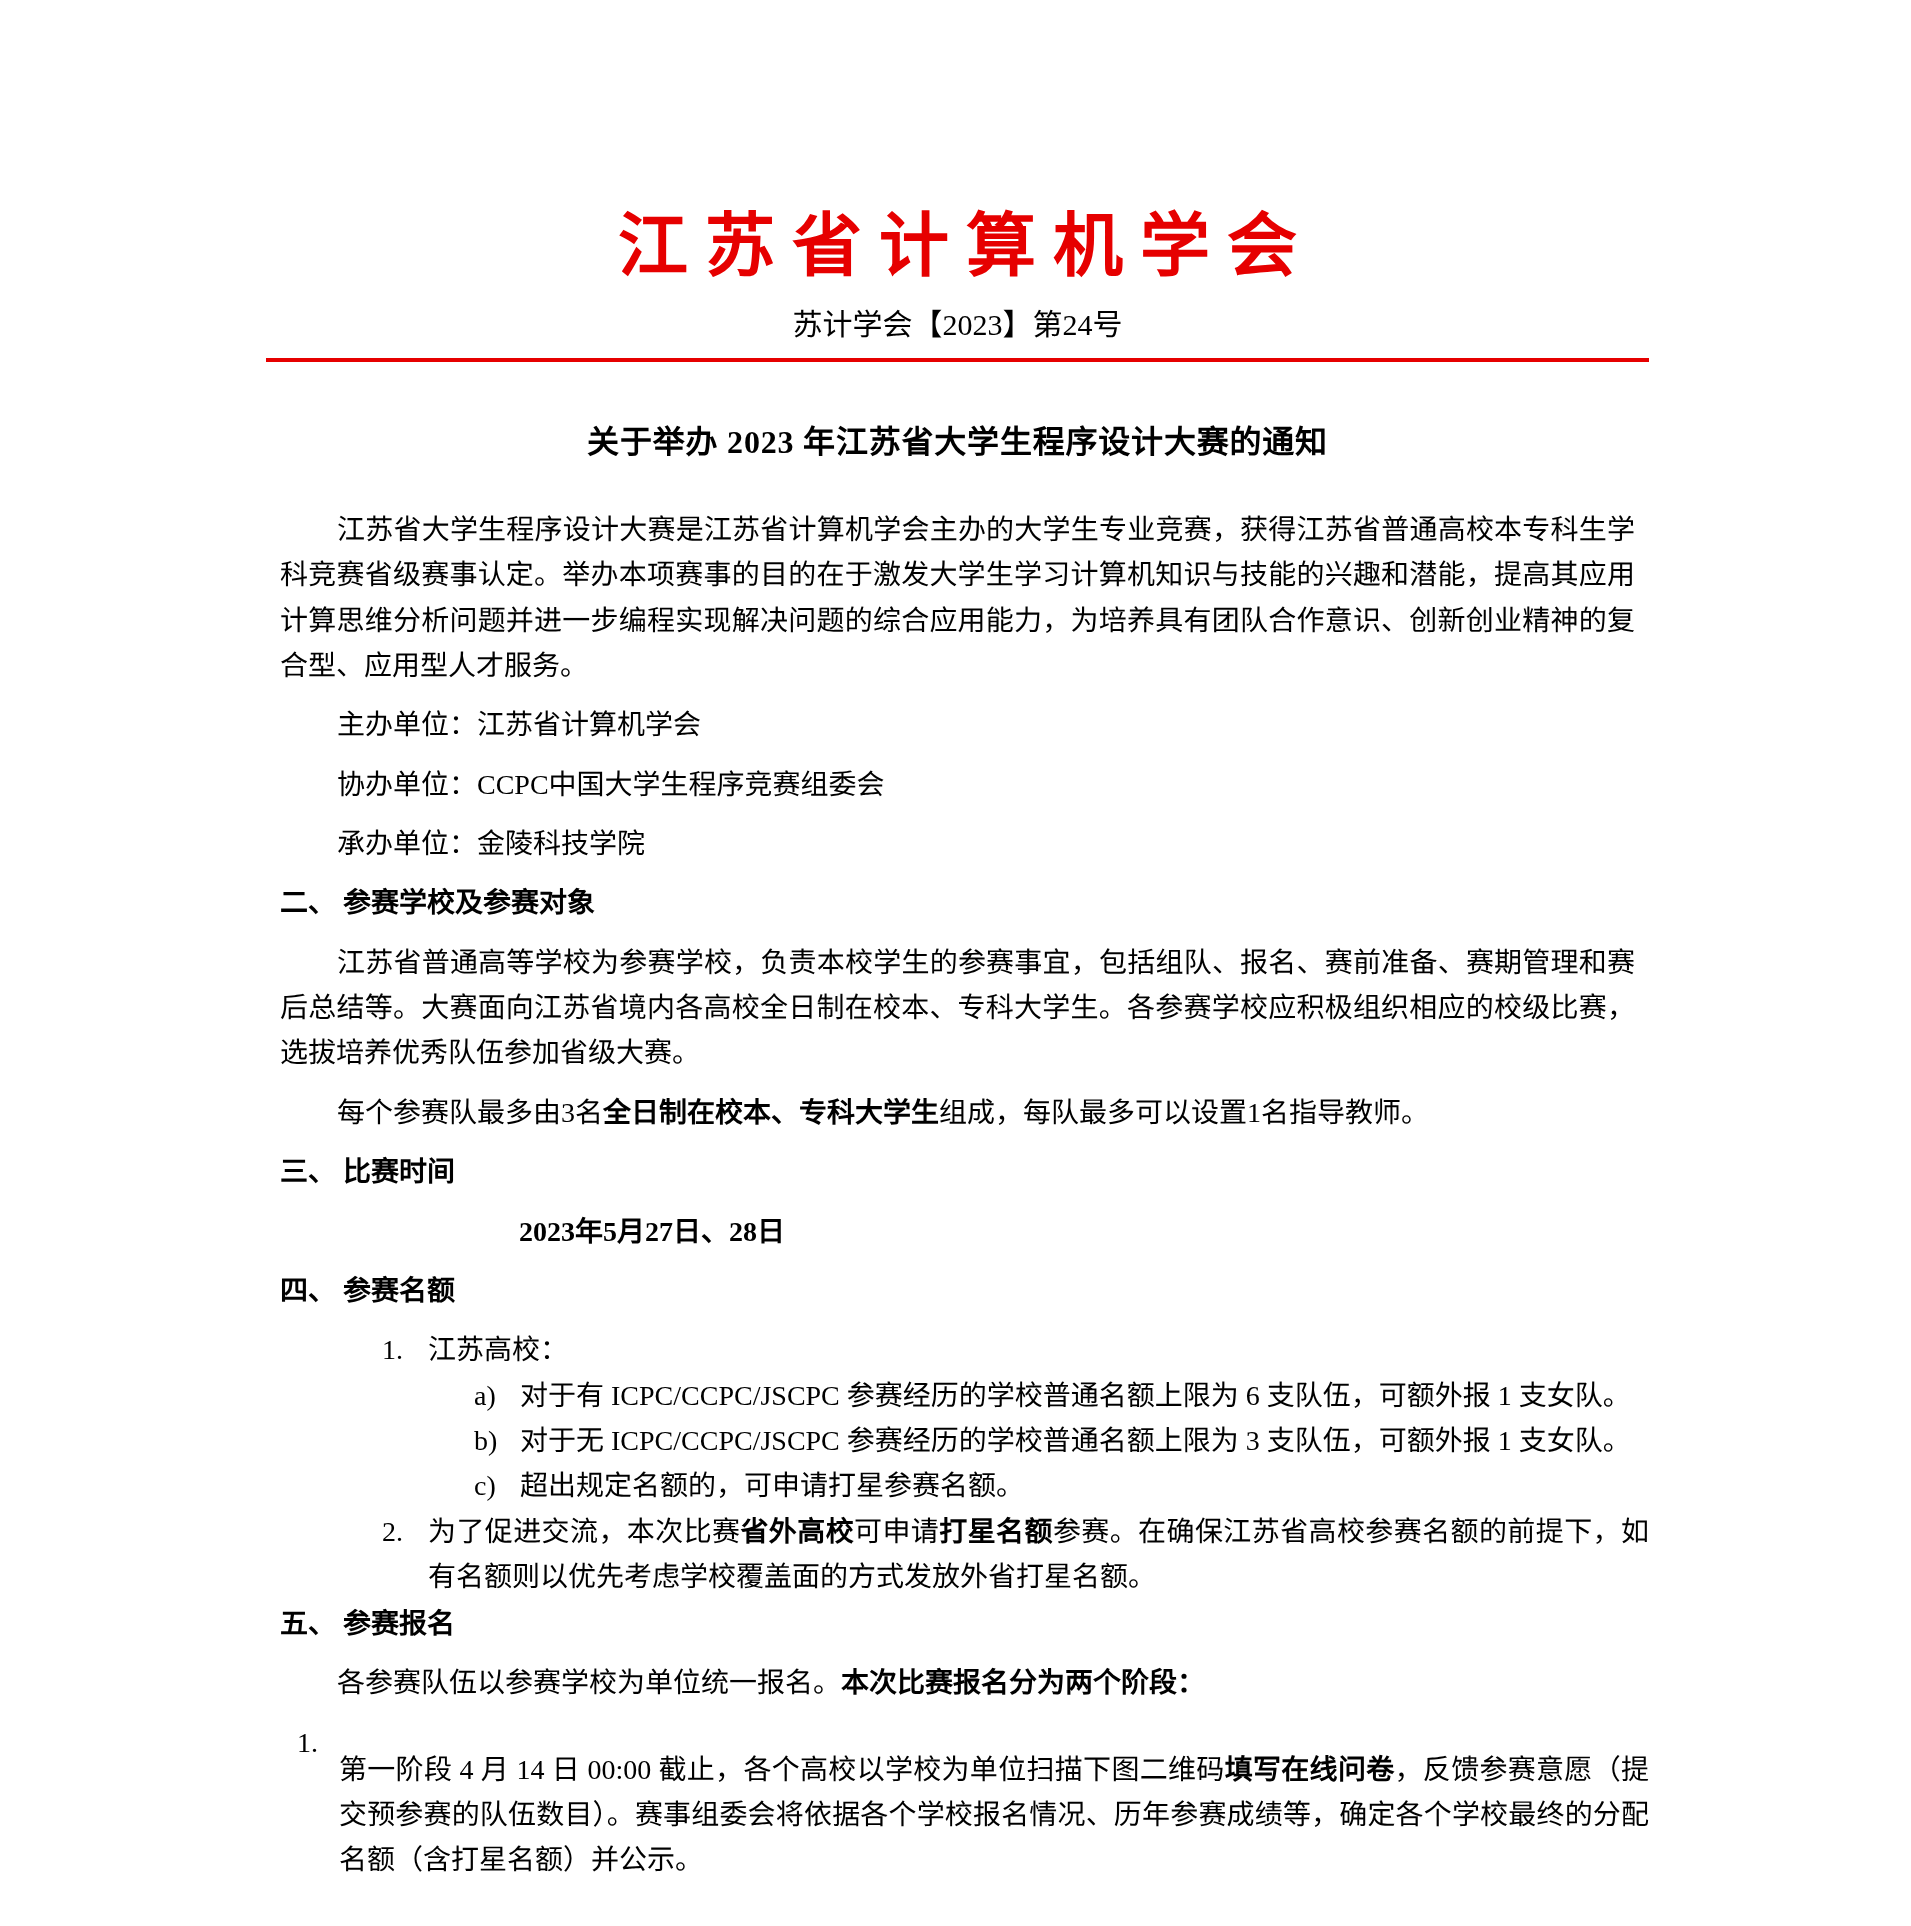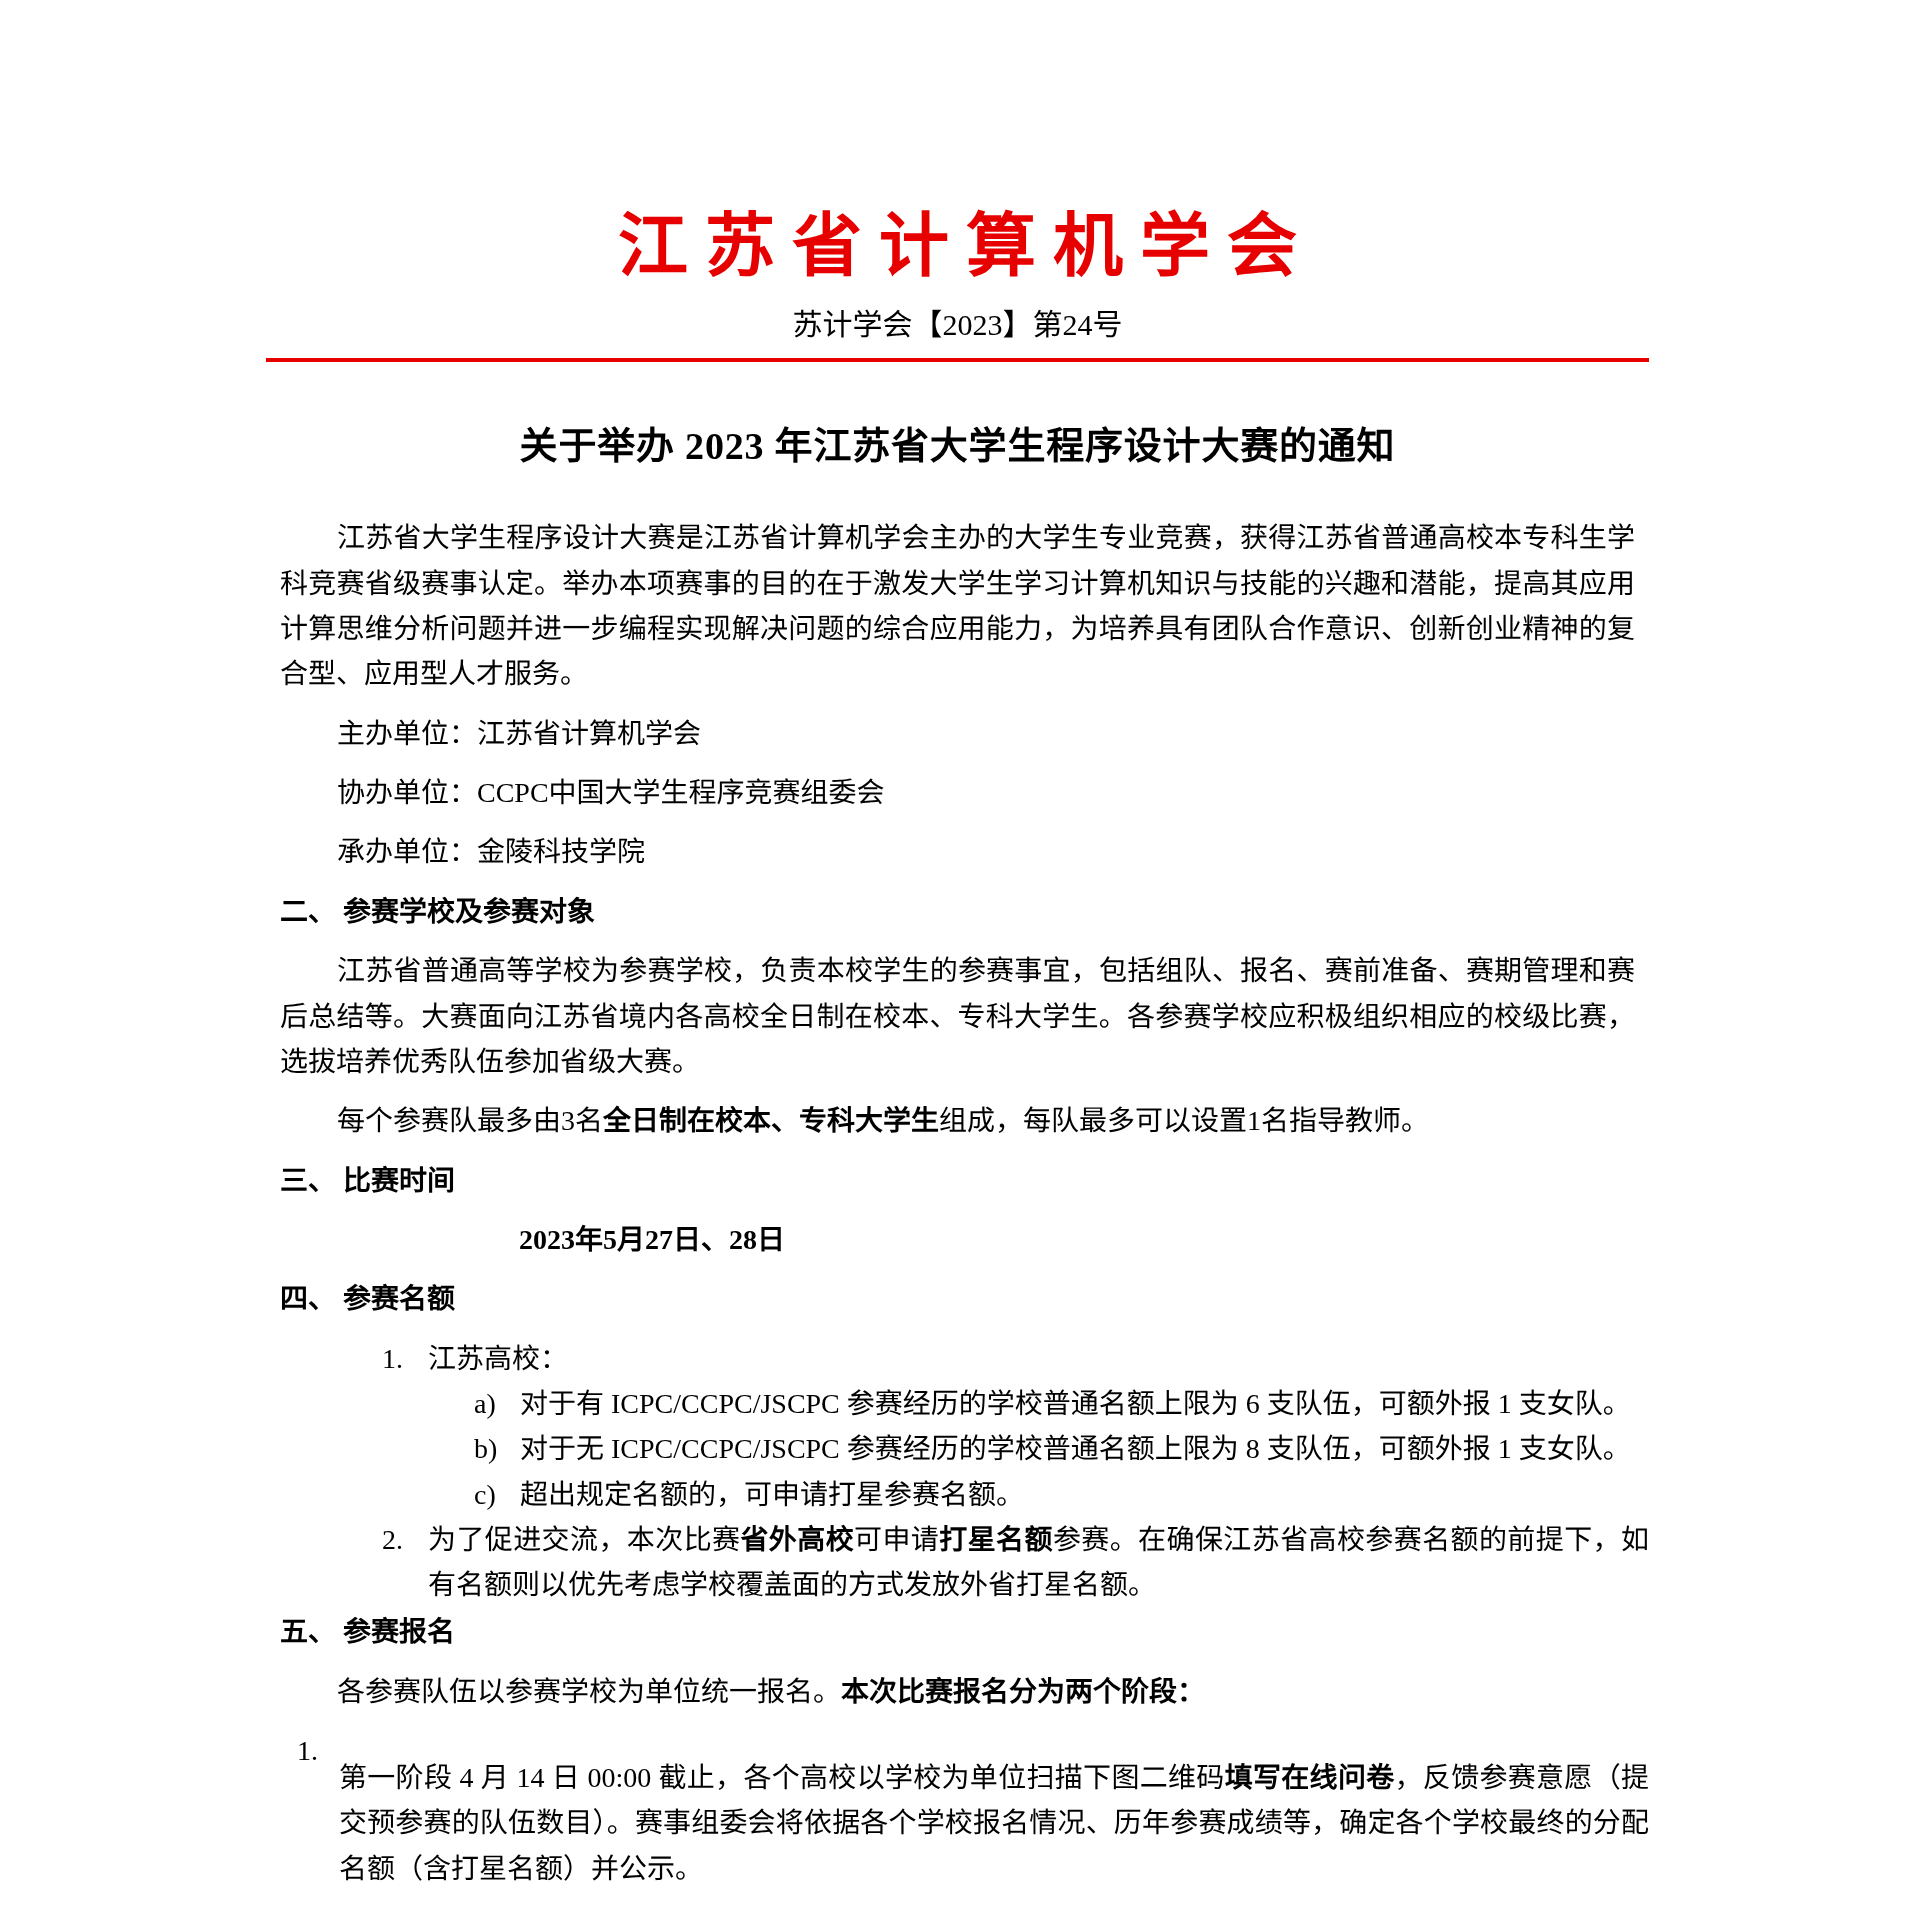--- a/index.html
+++ b/index.html
@@ -51,21 +51,21 @@
   .red-rule {
     margin-top: 14px;
     height: 4.2px;
     background: #e60000;
     width: 100%;
   }
 
   
   .doc-title {
     text-align: center;
-    font-size: 38px;
+    font-size: 32px;
     font-weight: bold;
     margin-top: 58px;
     letter-spacing: 0.8px;
     line-height: 1.4;
   }
 
   
   .body {
     margin-top: 42px;
     font-size: 28px;
@@ -176,21 +176,21 @@
         <span class="marker">1.</span>
         <span class="content">江苏高校：</span>
       </div>
 
       <div class="alpha-item">
         <span class="marker">a)</span>
         <span class="content">对于有 ICPC/CCPC/JSCPC 参赛经历的学校普通名额上限为 6 支队伍，可额外报 1 支女队。</span>
       </div>
       <div class="alpha-item">
         <span class="marker">b)</span>
-        <span class="content">对于无 ICPC/CCPC/JSCPC 参赛经历的学校普通名额上限为 8 支队伍，可额外报 1 支女队。</span>
+        <span class="content">对于无 ICPC/CCPC/JSCPC 参赛经历的学校普通名额上限为 3 支队伍，可额外报 1 支女队。</span>
       </div>
       <div class="alpha-item">
         <span class="marker">c)</span>
         <span class="content">超出规定名额的，可申请打星参赛名额。</span>
       </div>
 
       <div class="num-item">
         <span class="marker">2.</span>
         <span class="content"><span>为了促进交流，本次比赛</span><b>省外高校</b><span>可申请</span><b>打星名额</b><span>参赛。在确保江苏省高校参赛名额的前提下，如有名额则以优先考虑学校覆盖面的方式发放外省打星名额。</span></span>
       </div>

